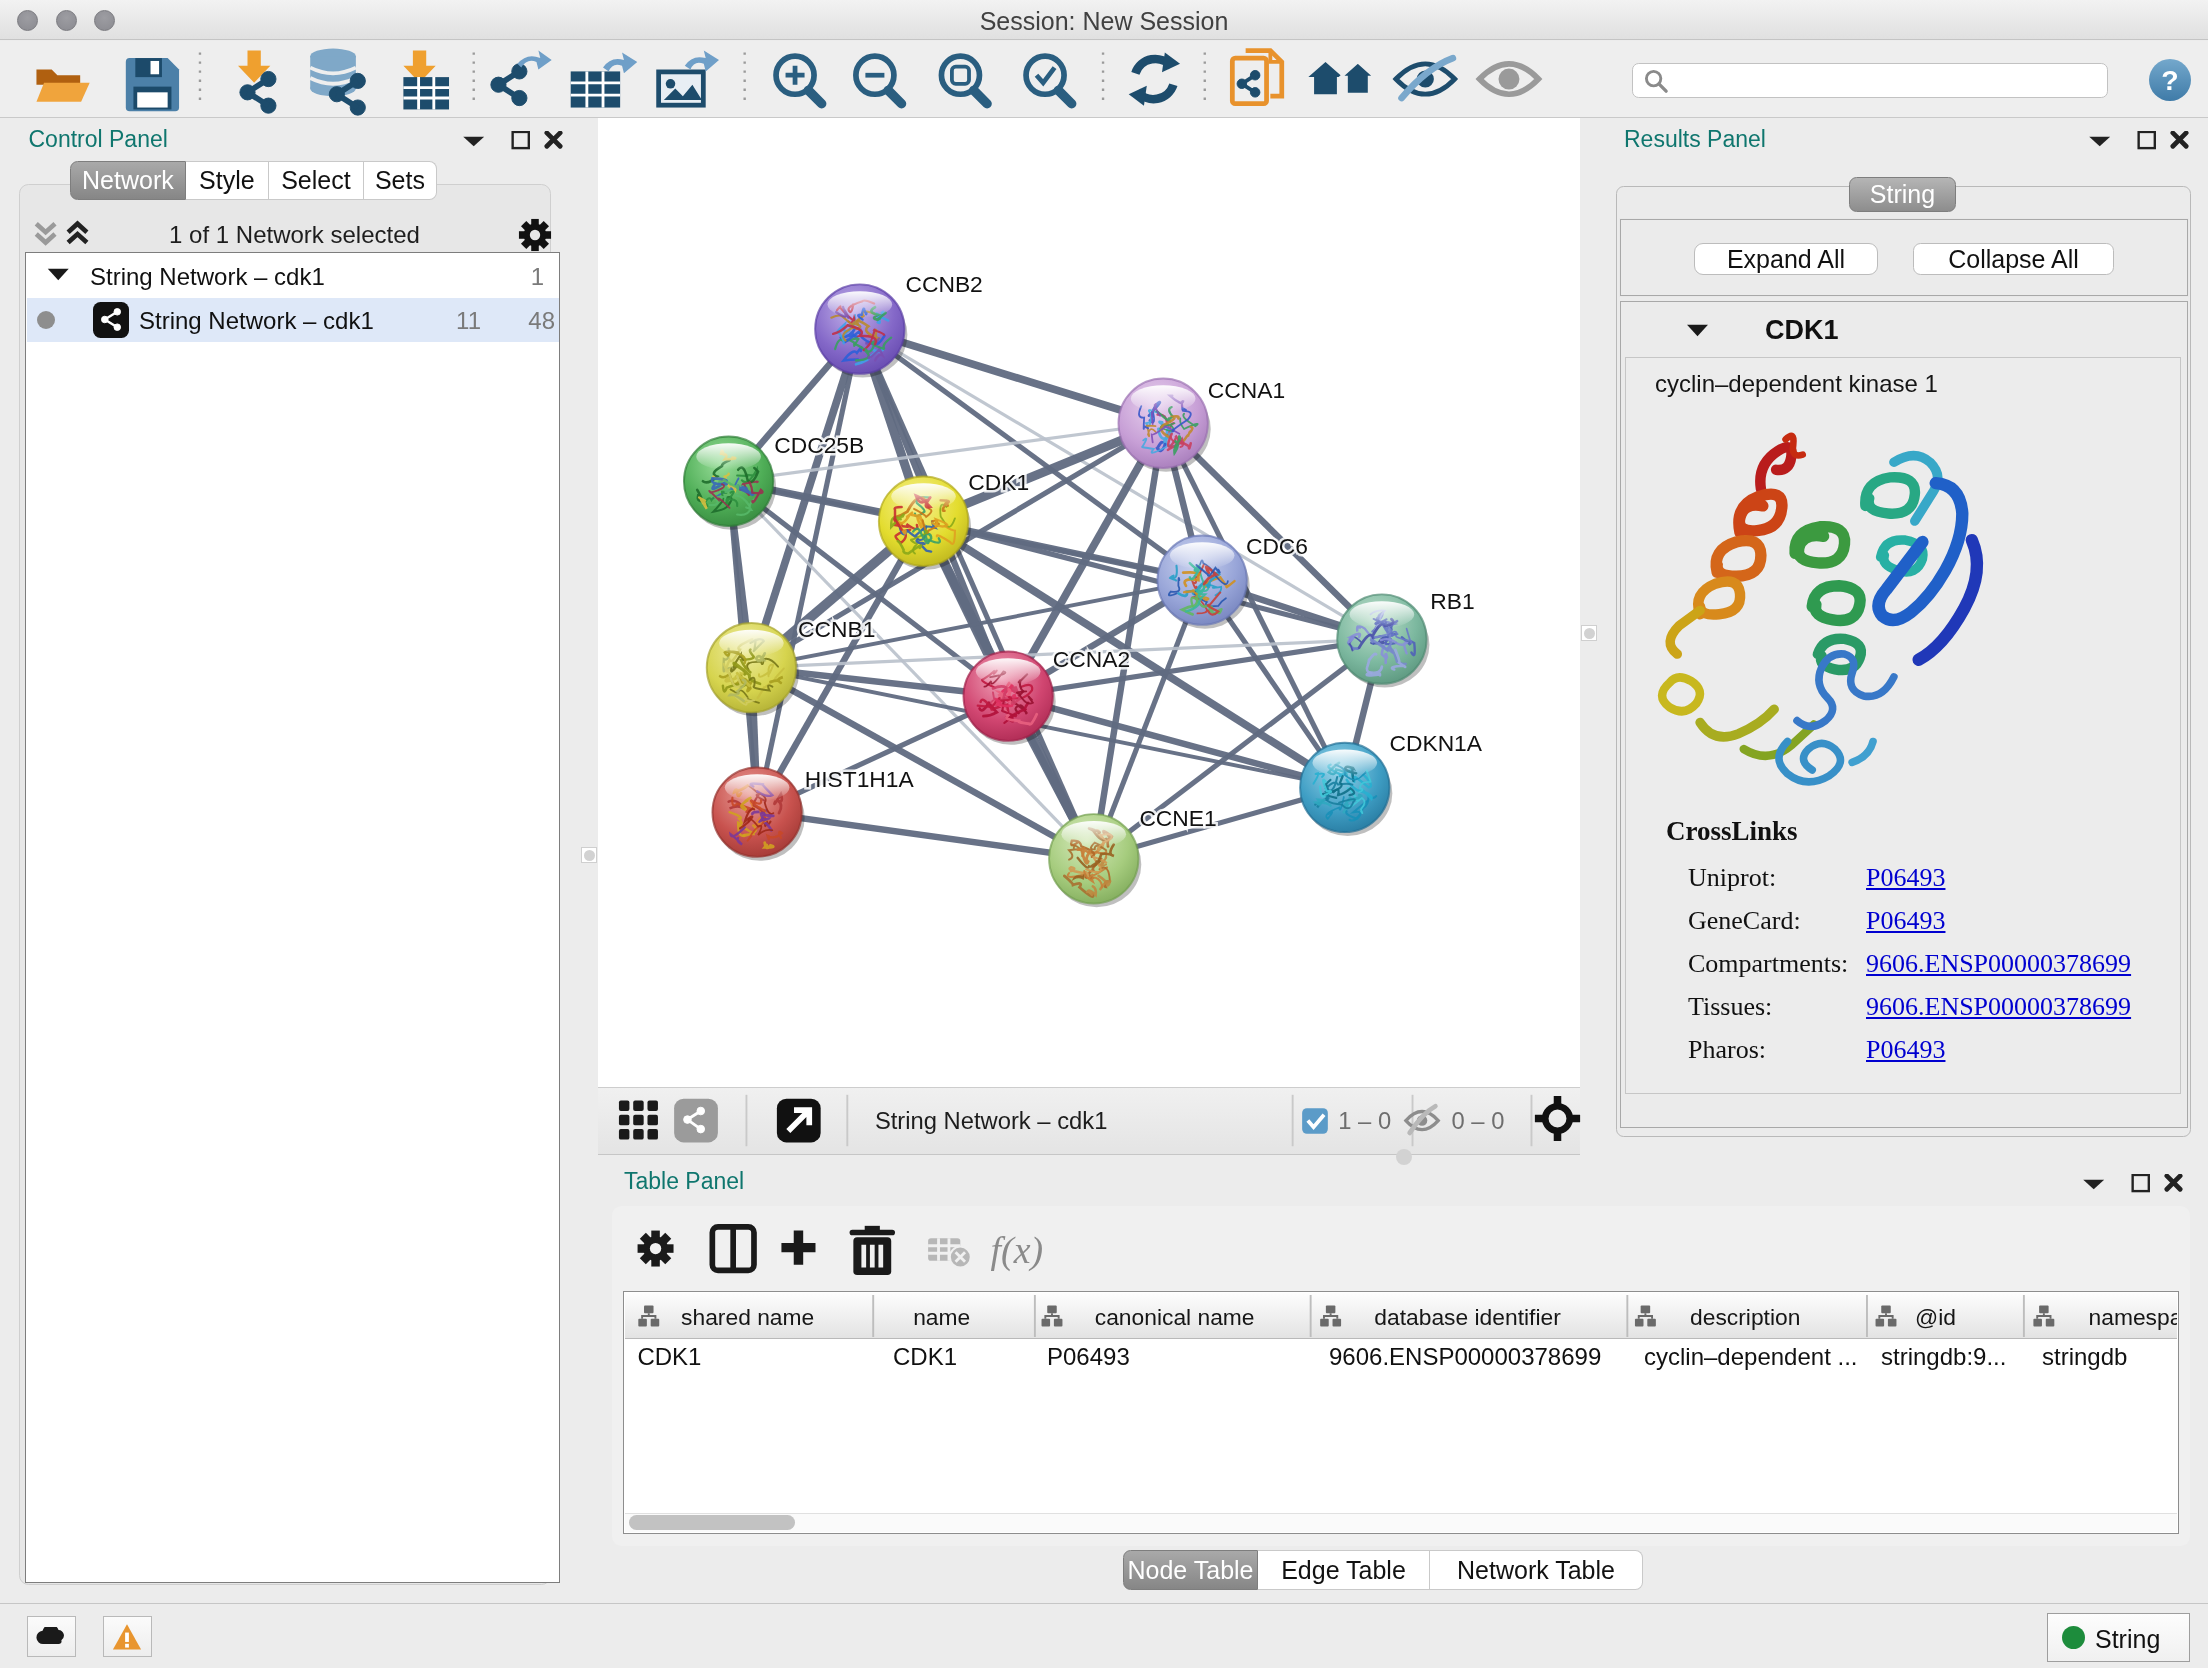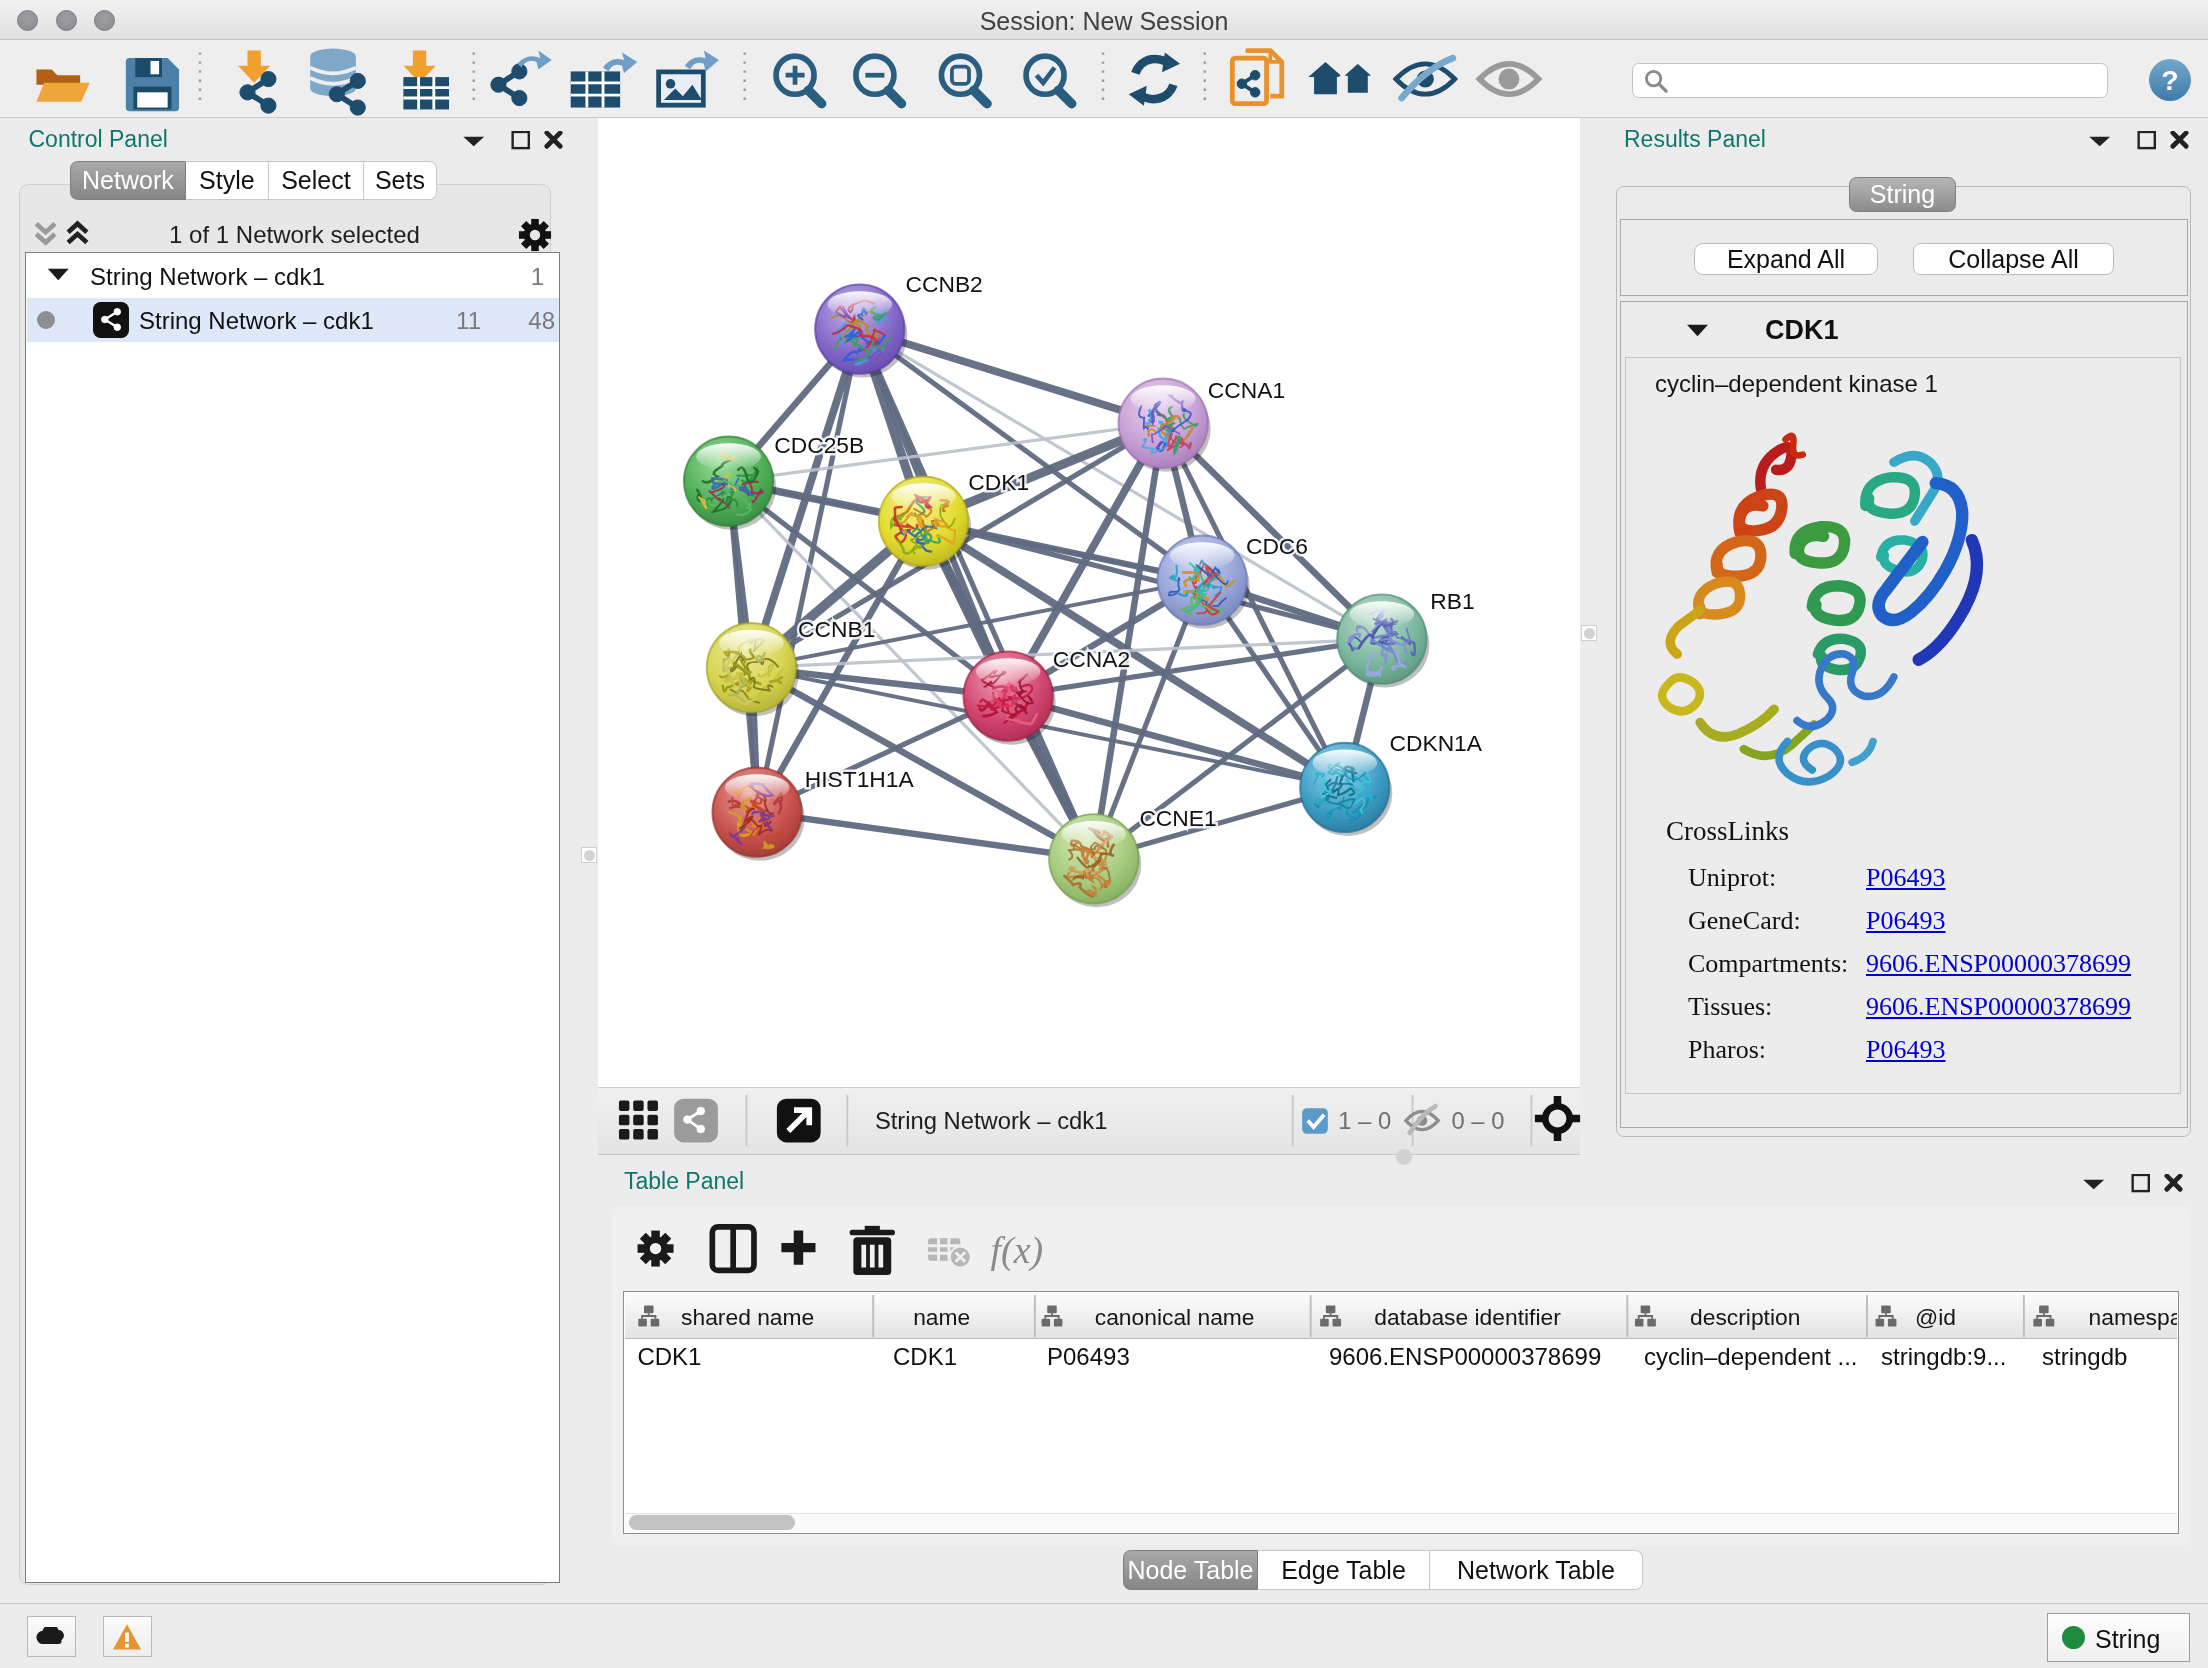--- a/index.html
+++ b/index.html
@@ -790,21 +790,21 @@
   <path d="M248 136 q4 -20 26 -18 q22 4 18 20 q-6 18 -26 12 q-18 -6 -14 -16" stroke="#28b0a4" stroke-width="10"></path>
   <path d="M262 36 q22 -14 38 0 q14 14 4 30 l-20 32" stroke="#38a8c8" stroke-width="10"></path>
   <path d="M306 58 q26 2 28 32 q0 28 -18 60 q-16 28 -36 44 q-18 14 -30 4 q-10 -12 4 -28 l38 -50" stroke="#2060c8" stroke-width="13"></path>
   <path d="M344 118 q14 32 -8 72 q-22 40 -48 54" stroke="#2038b8" stroke-width="13"></path>
   <path d="M262 262 q-12 24 -32 20 q-18 -6 -12 -24 q6 -16 -8 -20 q-16 -2 -24 14 q-8 18 6 32 q12 12 -2 24 q-16 12 -30 0" stroke="#3878c8" stroke-width="8"></path>
   <path d="M150 330 q-18 18 0 34 q20 16 44 2 q20 -14 6 -28 q-14 -12 -28 0 q-12 12 4 22" stroke="#3890c8" stroke-width="8"></path>
   <path d="M218 352 q18 -6 22 -22" stroke="#40a0d0" stroke-width="8"></path>
  </g>
 </svg>
 
-<div class="abs" style="left:1666px;top:816px;font-family:'Liberation Serif',serif;font-size:27px;font-weight:normal;color:#111">CrossLinks</div>
+<div class="abs" style="left:1666px;top:816px;font-family:'Liberation Serif',serif;font-size:27px;font-weight:bold;color:#111">CrossLinks</div>
 <div class="abs" style="left:1688px;top:856px;font-family:Liberation Serif, serif;font-size:26px;color:#111;line-height:43px">
  <div>Uniprot:</div>
     <div>GeneCard:</div>
     <div>Compartments:</div>
     <div>Tissues:</div>
     <div>Pharos:</div>
 </div>
 <div class="abs" style="left:1866px;top:856px;font-family:'Liberation Serif',serif;font-size:26px;line-height:43px">
  <div><a class="lnk">P06493</a></div>
     <div><a class="lnk">P06493</a></div>

